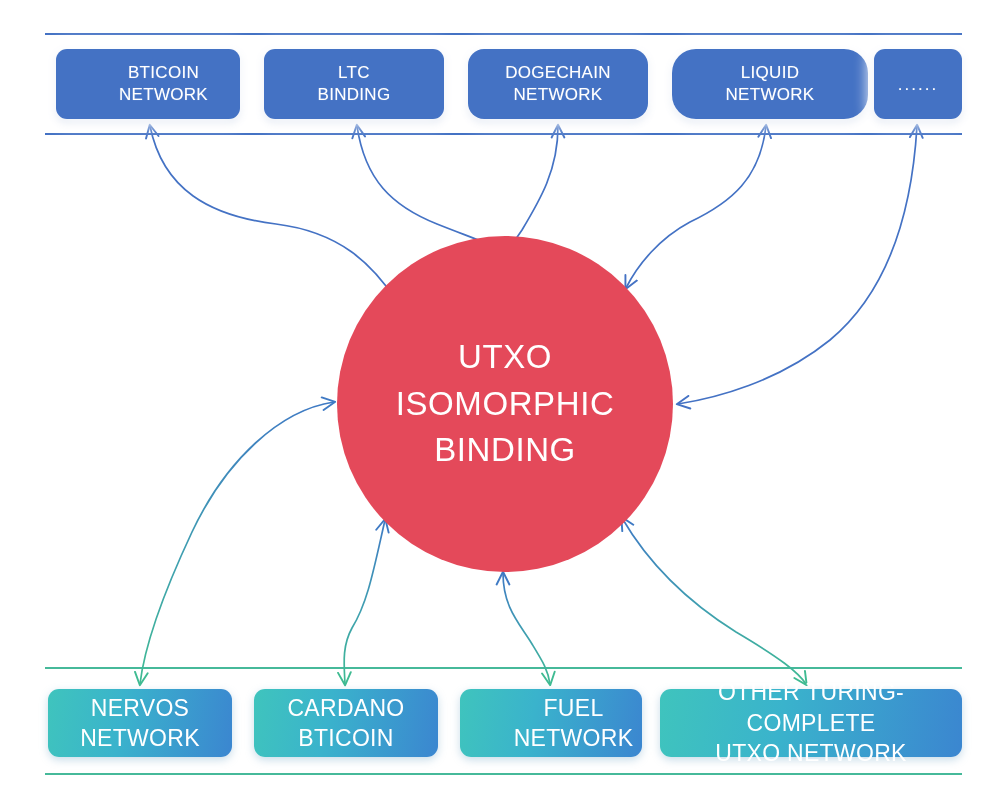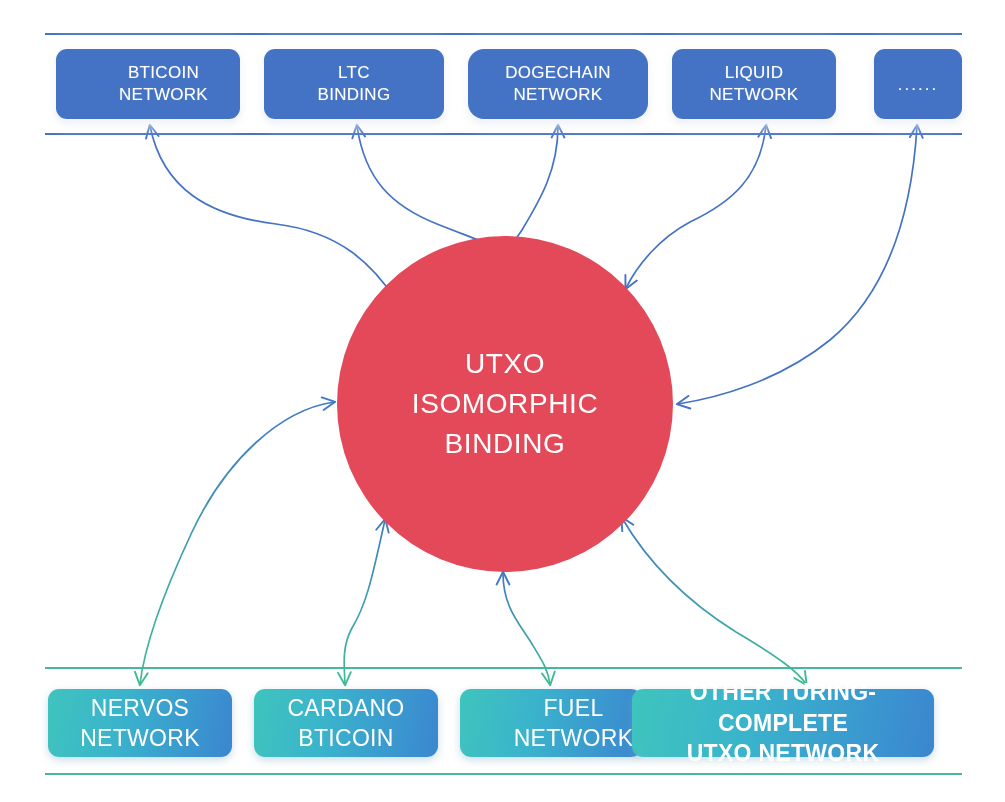--- a/index.html
+++ b/index.html
@@ -89,21 +89,21 @@
     left: 337px;
     top: 236px;
     width: 336px;
     height: 336px;
     border-radius: 50%;
     background: #e4495a;
     display: flex;
     align-items: center;
     justify-content: center;
     color: #ffffff;
-    font-size: 28px;
+    font-size: 33px;
     line-height: 1.42;
     text-align: center;
     letter-spacing: 0.6px;
     user-select: none;
   }
   #hub .lbl { white-space: pre-line; }
 </style>
 </head>
 <body>
 
@@ -156,21 +156,21 @@
 NETWORK</span>
   </div>
   <div class="node top" style="left:264px; width:180px;">
     <span class="lbl">LTC
 BINDING</span>
   </div>
   <div class="node top" style="left:468px; width:180px;border-radius:16px;">
     <span class="lbl">DOGECHAIN
 NETWORK</span>
   </div>
-  <div class="node top" style="left:672px; width:164px;">
+  <div class="node top" style="left:672px; width:196px;border-radius:24px;">
     <span class="lbl">LIQUID
 NETWORK</span>
   </div>
   <div class="node top ellipsis" style="left:874px; width:88px;">
     <span class="lbl">......</span>
   </div>
 
   <div id="hub">
     <span class="lbl">UTXO
 ISOMORPHIC
@@ -182,18 +182,18 @@
 NETWORK</span>
   </div>
   <div class="node bottom" style="left:254px; width:184px;">
     <span class="lbl">CARDANO
 BTICOIN</span>
   </div>
   <div class="node bottom" style="left:460px; width:182px;padding-left:45px;">
     <span class="lbl">FUEL
 NETWORK</span>
   </div>
-  <div class="node bottom" style="left:632px; width:302px;font-weight:bold;">
+  <div class="node bottom" style="left:660px; width:302px;">
     <span class="lbl">OTHER TURING-COMPLETE
 UTXO NETWORK</span>
   </div>
 
 </div>
 
 </body></html>

